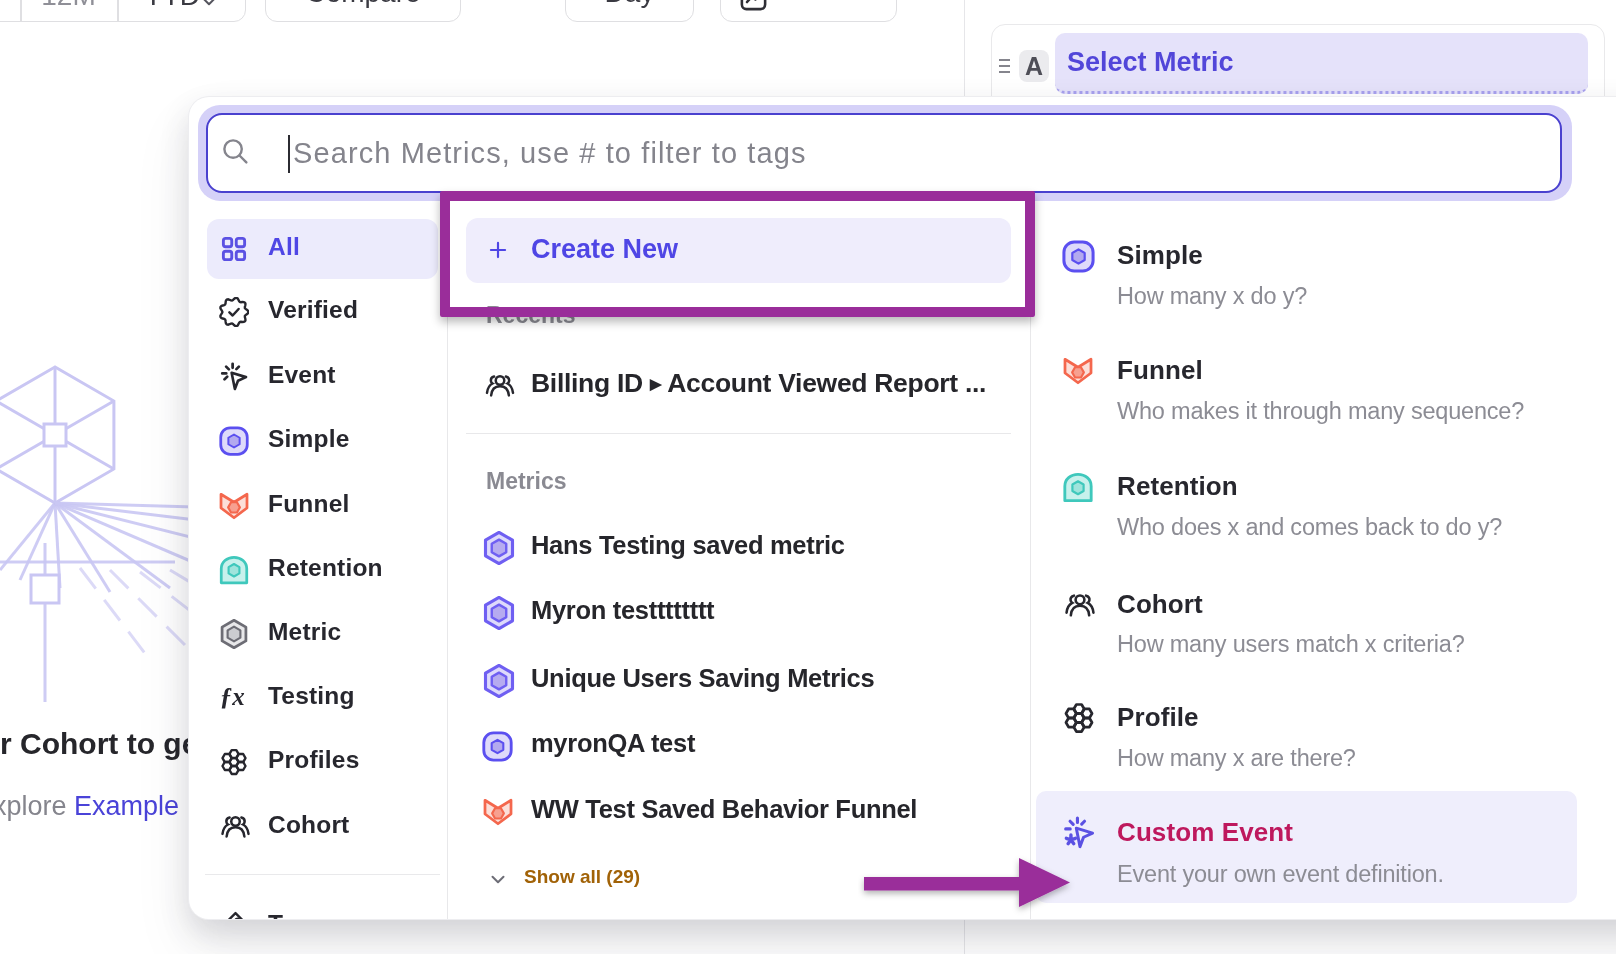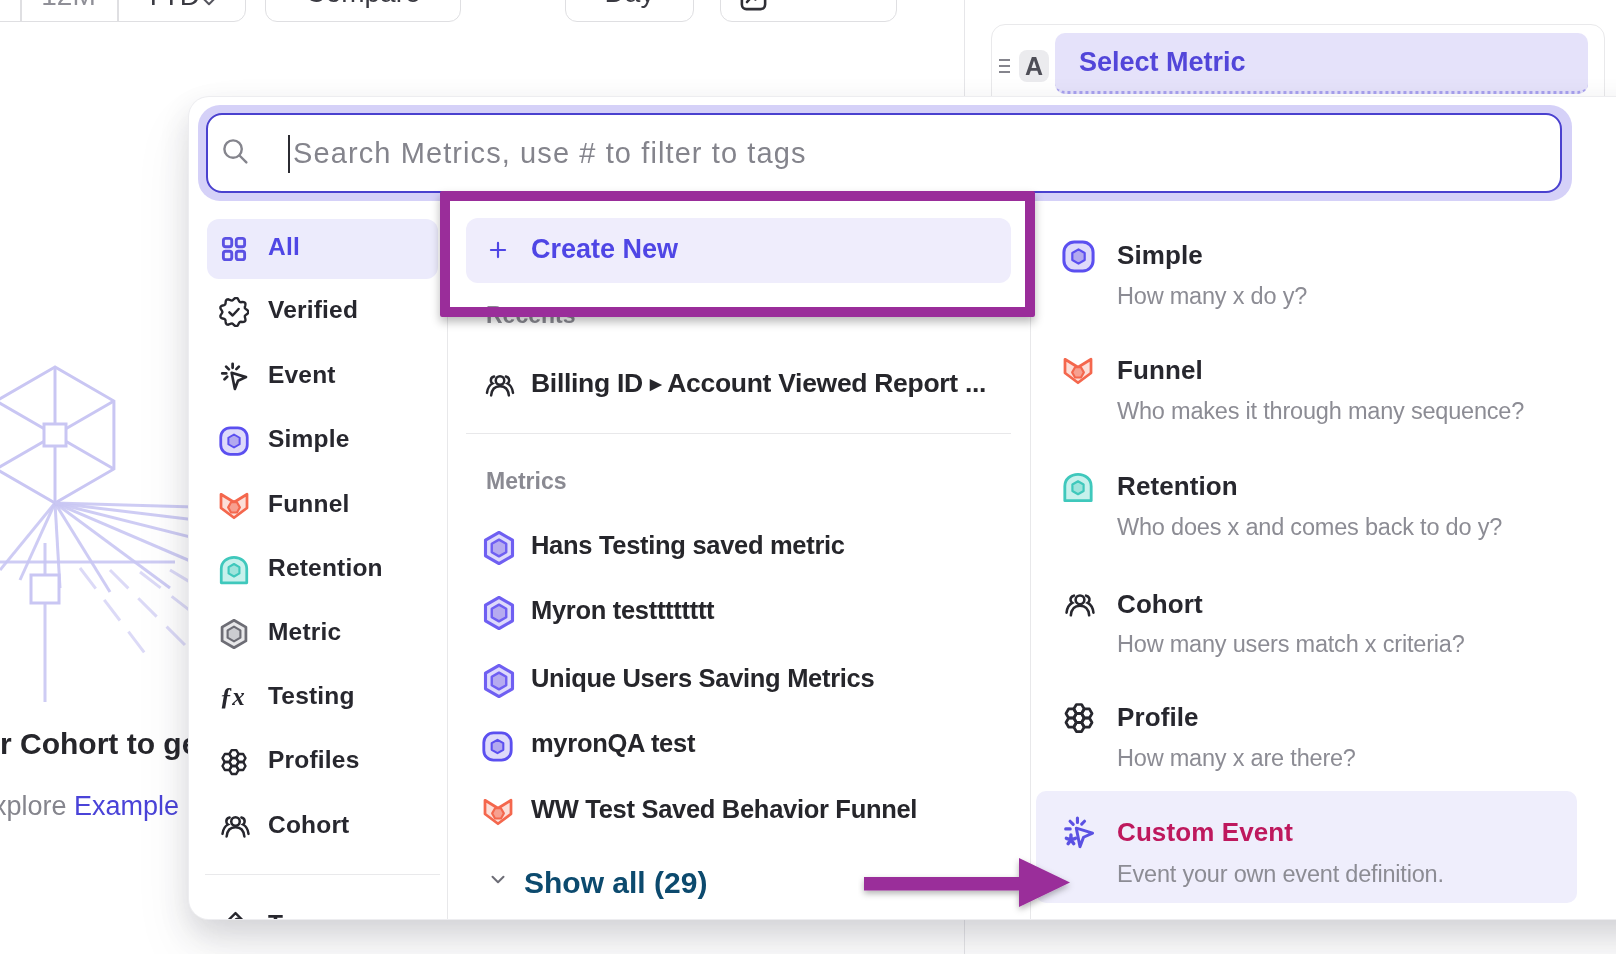--- a/index.html
+++ b/index.html
@@ -72,21 +72,21 @@
   </div>
 <div class="abs" style="left:738px;top:-18px"><svg width="31" height="31" viewBox="0 0 24 24" style="">
       <rect x="3" y="3" width="18" height="18" rx="3.5" fill="none" stroke="#2f2f36" stroke-width="2"></rect>
       <path d="M7,15.5 L10.5,11.5 L13.5,13.5 L17.5,8.5" fill="none" stroke="#2f2f36" stroke-width="2" stroke-linecap="round" stroke-linejoin="round"></path>
     </svg></div>
 <div class="abs" style="left:991px;top:24px;width:614px;height:200px;background:#fff;border:1.5px solid #e9e9eb;border-radius:14px"></div>
 <div class="abs" style="left:999px;top:59px;width:11px;height:2px;background:#85858d"></div>
 <div class="abs" style="left:999px;top:65px;width:11px;height:2px;background:#85858d"></div>
 <div class="abs" style="left:999px;top:71px;width:11px;height:2px;background:#85858d"></div>
 <div class="abs" style="left:1019px;top:50px;width:30px;height:32px;background:#ebebee;border-radius:8px;text-align:center;font-size:25px;font-weight:700;color:#4e4e57;line-height:32px">A</div>
-<div class="abs" style="left:1055px;top:33px;width:533px;height:61px;background:#e5e2fa;border-radius:10px;border-bottom:3px dotted #a9a2ee;font-size:27px;font-weight:600;color:#5246d9;line-height:58px;padding-left:24px">Select Metric</div>
+<div class="abs" style="left:1055px;top:33px;width:533px;height:61px;background:#e5e2fa;border-radius:10px;border-bottom:3px dotted #a9a2ee;font-size:27px;font-weight:600;color:#5246d9;line-height:58px;padding-left:12px">Select Metric</div>
 <div class="panel">
 <div class="abs" style="left:9px;top:8px;width:1374px;height:96px;background:#d5d1f8;border-radius:22px"></div>
 <div class="abs" style="left:17px;top:16px;width:1356px;height:80px;background:#fff;border:2.5px solid #4a41cf;border-radius:16px"></div>
 <div class="abs" style="left:32px;top:40px"><svg width="29" height="29" viewBox="0 0 24 24" style="">
         <circle cx="10" cy="10" r="7.2" fill="none" stroke="#85858d" stroke-width="2"></circle>
         <path d="M15.3,15.3 L21,21" stroke="#85858d" stroke-width="2" stroke-linecap="round"></path>
       </svg></div>
 <div class="abs" style="left:99px;top:38px;width:2px;height:38px;background:#2b2b31"></div>
 <div class="abs" style="left:104px;top:40px;font-size:29px;color:#84848c;letter-spacing:1.1px;white-space:nowrap">Search Metrics, use # to filter to tags</div>
 <div class="vdiv" style="left:258px"></div>
@@ -193,21 +193,21 @@
       </svg></div>
     <div class="mtx" style="top:632px">myronQA test</div>
 <div class="mic" style="top:700px"><svg width="32" height="30" viewBox="0 0 24 24" style="">
         <path d="M1.6,2.6 L12,9 L22.4,2.6 L22.4,13.6 L12,21.4 L1.6,13.6 Z" fill="#fcdfd9" stroke="#f4674d" stroke-width="2.2" stroke-linejoin="round"></path>
         <path d="M16.70,13.10 L14.35,9.03 L9.65,9.03 L7.30,13.10 L9.65,17.17 L14.35,17.17 Z" fill="#f7a090" stroke="#f4674d" stroke-width="1.7" stroke-linejoin="round"></path>
       </svg></div>
     <div class="mtx" style="top:698px">WW Test Saved Behavior Funnel</div>
 <div class="abs" style="left:298px;top:771px"><svg width="22" height="22" viewBox="0 0 24 24" style="">
         <path d="M6,9.5 L12,15.5 L18,9.5" fill="none" stroke="#6d6d76" stroke-width="2.2" stroke-linecap="round" stroke-linejoin="round"></path>
       </svg></div>
-<div class="abs" style="left:335px;top:769px;font-size:30px;font-weight:600;color:#0c4a6e">Show all (29)</div>
+<div class="abs" style="left:335px;top:769px;font-size:19px;font-weight:600;color:#a16207">Show all (29)</div>
 <div class="abs" style="left:847px;top:694px;width:541px;height:112px;background:#efeefc;border-radius:10px"></div>
 <div class="ric" style="top:143px"><svg width="33" height="33" viewBox="0 0 24 24" style="">
         <rect x="1.4" y="1.4" width="21.2" height="21.2" rx="7.5" fill="#dedafa" stroke="#5b4ff0" stroke-width="2.2"></rect>
         <path d="M12.00,6.80 L7.50,9.40 L7.50,14.60 L12.00,17.20 L16.50,14.60 L16.50,9.40 Z" fill="#b3a9ef" stroke="#5b4ff0" stroke-width="1.6" stroke-linejoin="round"></path>
       </svg></div>
     <div class="rtt" style="top:143px;color:#27272e">Simple</div>
     <div class="rsb" style="top:186px">How many x do y?</div>
 <div class="ric" style="top:259px"><svg width="32" height="30" viewBox="0 0 24 24" style="">
         <path d="M1.6,2.6 L12,9 L22.4,2.6 L22.4,13.6 L12,21.4 L1.6,13.6 Z" fill="#fcdfd9" stroke="#f4674d" stroke-width="2.2" stroke-linejoin="round"></path>
         <path d="M16.70,13.10 L14.35,9.03 L9.65,9.03 L7.30,13.10 L9.65,17.17 L14.35,17.17 Z" fill="#f7a090" stroke="#f4674d" stroke-width="1.7" stroke-linejoin="round"></path>

